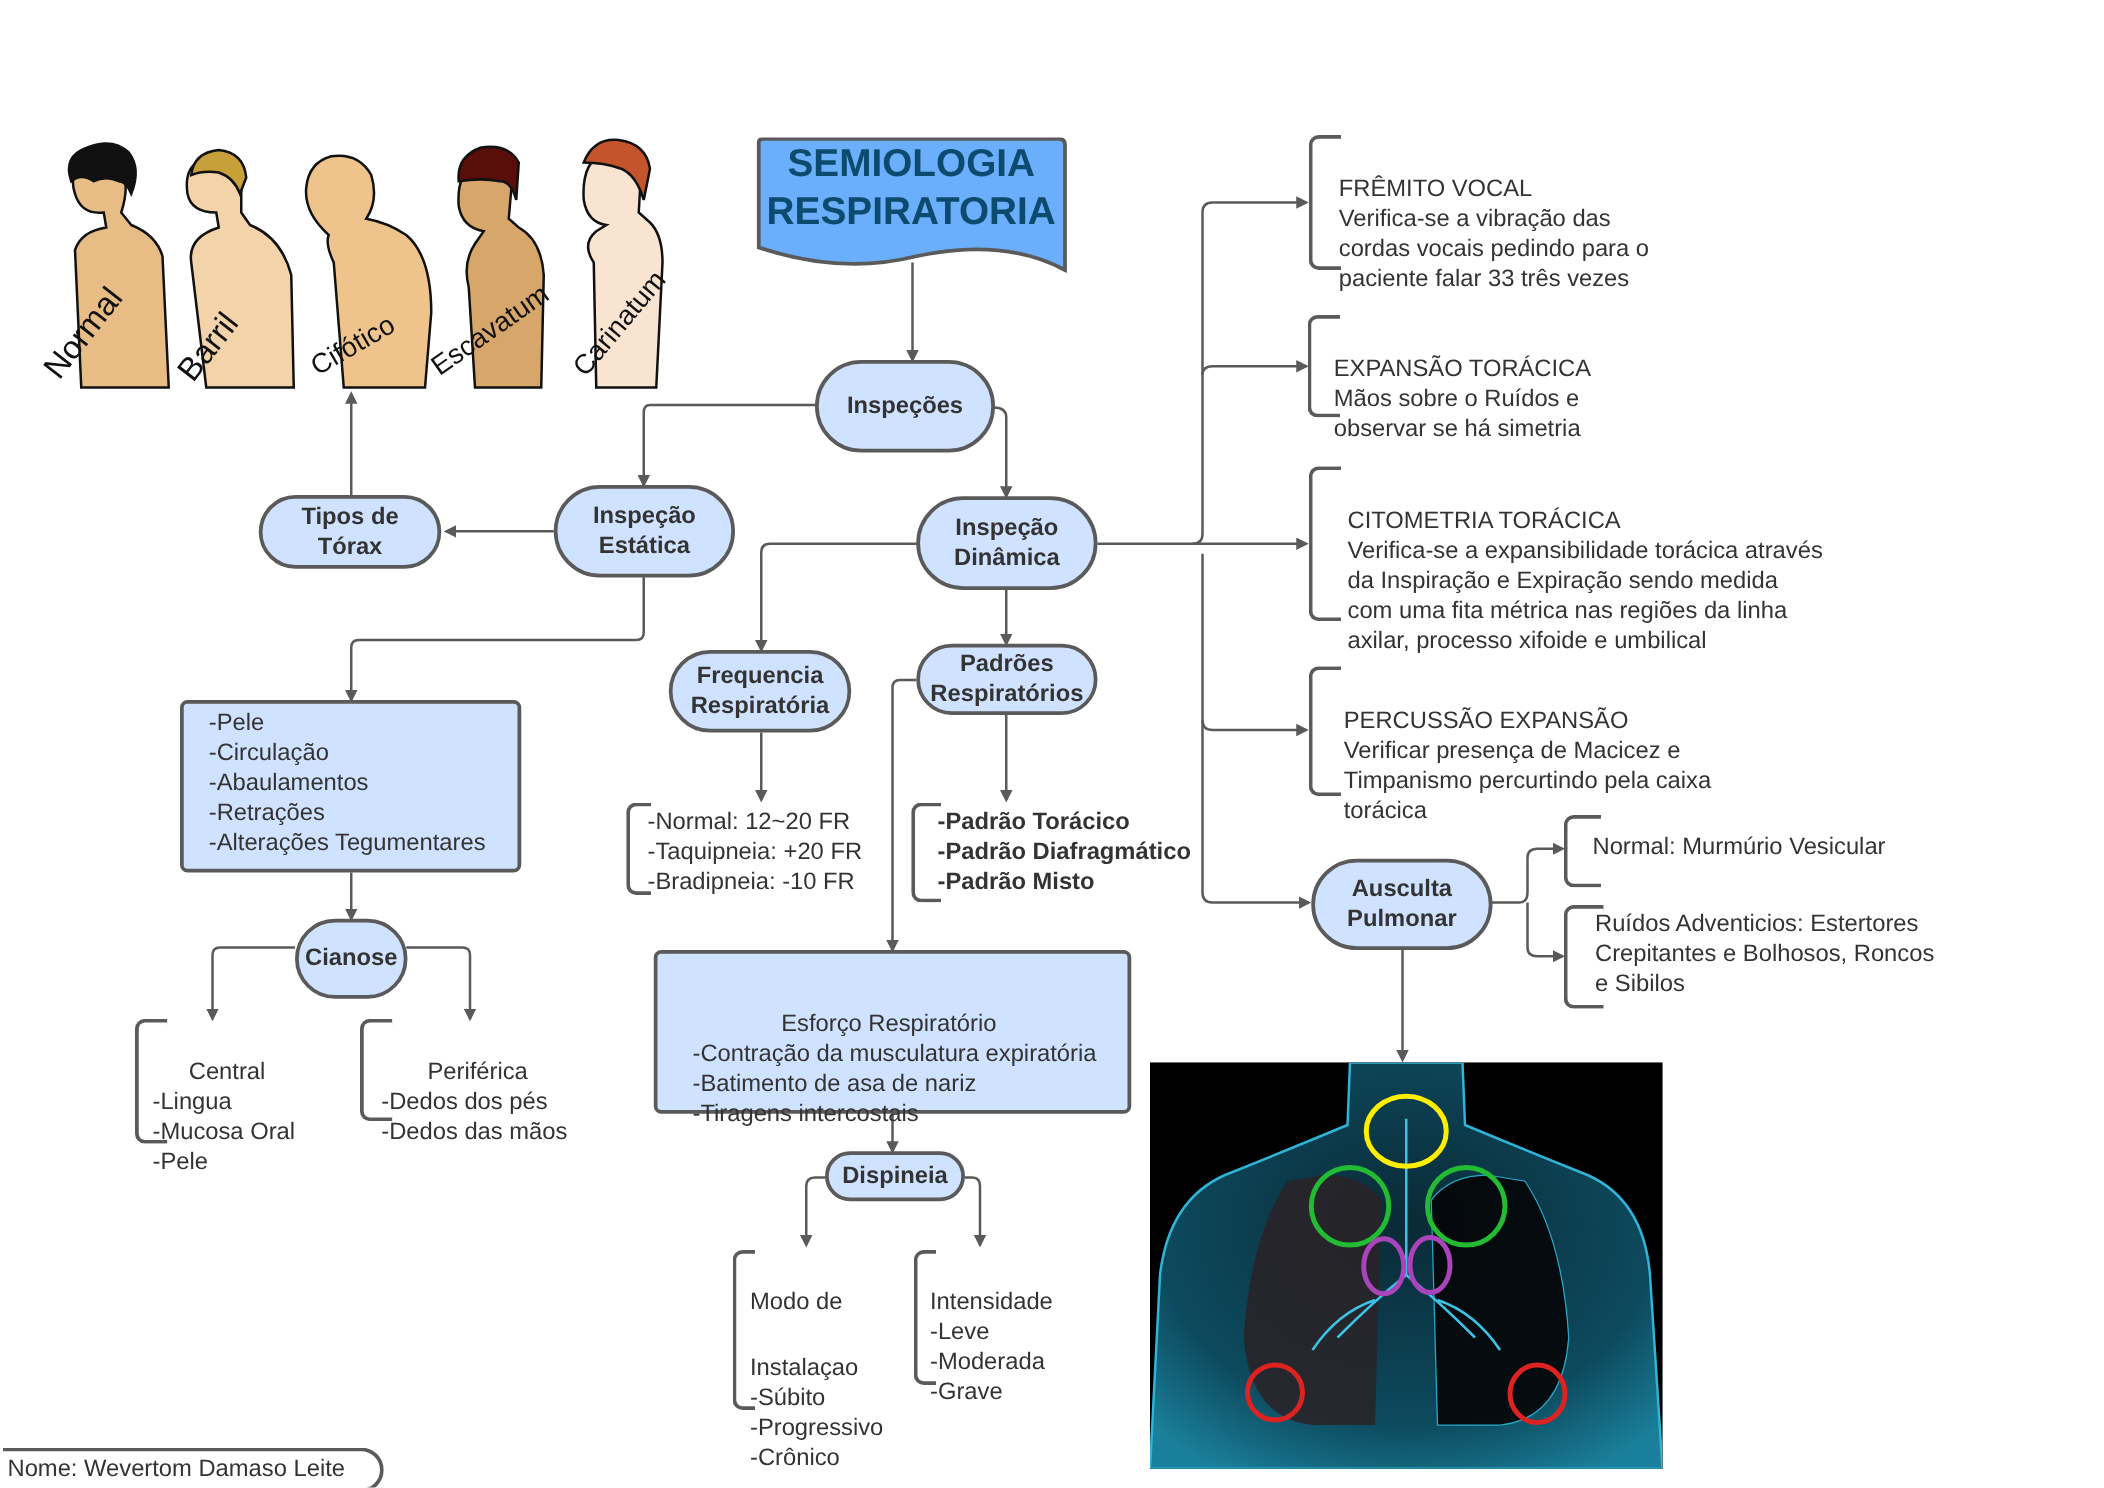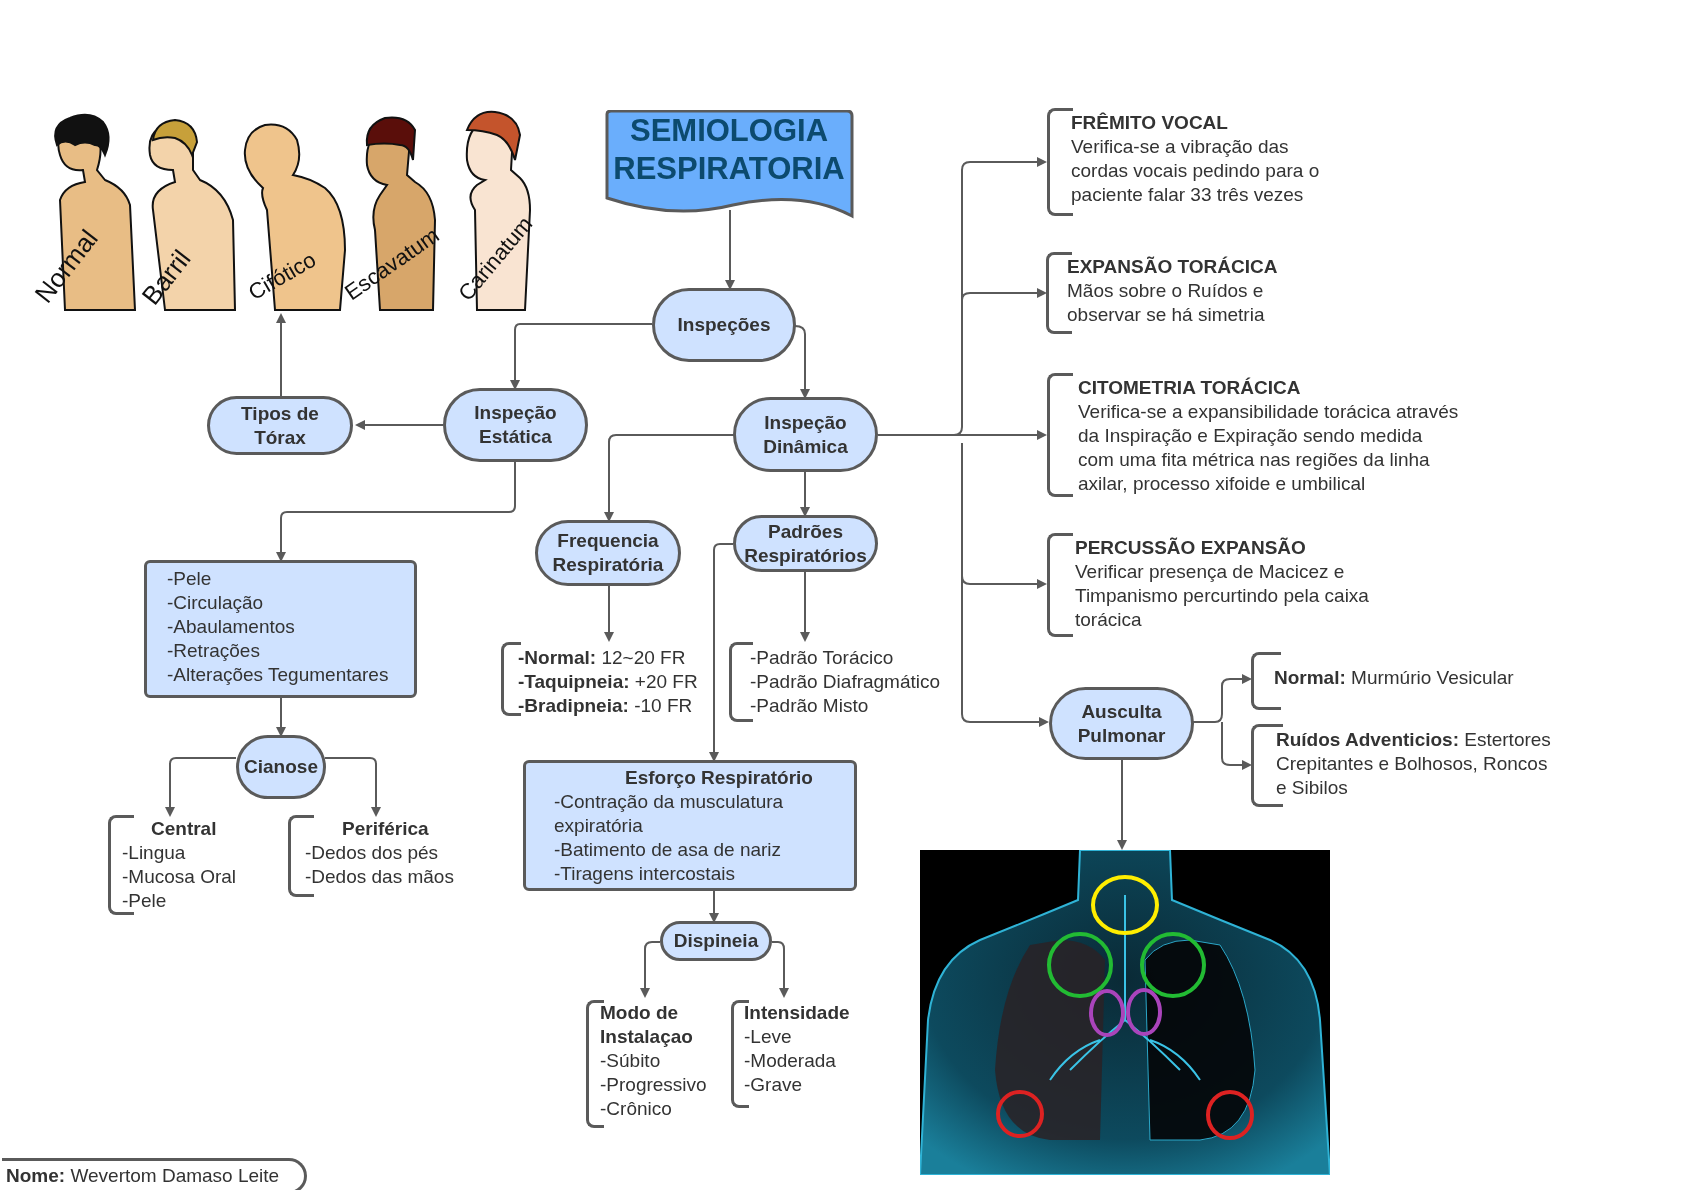--- a/index.html
+++ b/index.html
@@ -3,21 +3,21 @@
 <meta charset="utf-8">
 <style>
   html,body{margin:0;padding:0;background:#fff;}
   body{width:1683px;height:1190px;position:relative;overflow:hidden;font-family:"Liberation Sans",sans-serif;color:#333;}
   .abs{position:absolute;}
   svg.wires{position:absolute;left:0;top:0;width:1683px;height:1190px;}
   .pill{position:absolute;background:#cfe2ff;border:3px solid #5a5a5a;border-radius:40px;box-sizing:border-box;display:flex;align-items:center;justify-content:center;text-align:center;font-weight:bold;font-size:19px;line-height:24px;color:#333;}
   .box{position:absolute;background:#cfe2ff;border:3px solid #5a5a5a;border-radius:6px;box-sizing:border-box;font-size:19px;line-height:24px;color:#333;}
   .brk{position:absolute;border:3px solid #5a5a5a;border-right:none;border-radius:8px 0 0 8px;box-sizing:border-box;width:26px;}
   .txt{position:absolute;font-size:19px;line-height:24px;color:#333;white-space:nowrap;}
-  .b{font-weight:bold;}
+  .b{font-weight:normal;margin-top:29px;}
   .title{position:absolute;left:603px;top:110px;width:252px;height:110px;}
   .title-text{position:absolute;left:603px;top:112px;width:252px;text-align:center;font-weight:bold;font-size:31px;line-height:38px;color:#0c4a6e;}
   .fig-label{position:absolute;font-size:22px;color:#111;transform-origin:left bottom;white-space:nowrap;}
   .chest{position:absolute;left:920px;top:850px;width:410px;height:325px;background:#000;overflow:hidden;}
   .name-box{position:absolute;left:2px;top:1158px;width:305px;height:36px;border:3px solid #5a5a5a;border-radius:0 18px 18px 0;border-left:none;box-sizing:border-box;font-size:19px;line-height:30px;padding-left:4px;}
 </style>
 </head>
 <body>
 
 <svg class="wires" viewBox="0 0 1683 1190">
@@ -177,27 +177,27 @@
 </div>
 
 <div class="brk" style="left:501px;top:642px;height:74px;width:20px;"></div>
 <div class="txt" style="left:518px;top:646px;">
   <div><span class="b">-Normal:</span><span> 12~20 FR</span></div>
   <div><span class="b">-Taquipneia:</span><span> +20 FR</span></div>
   <div><span class="b">-Bradipneia:</span><span> -10 FR</span></div>
 </div>
 
 <div class="brk" style="left:729px;top:642px;height:80px;width:24px;"></div>
-<div class="txt" style="left:750px;top:646px;">
+<div class="txt" style="left:750px;top:646px;font-weight:bold;">
   <div>-Padrão Torácico</div>
   <div>-Padrão Diafragmático</div>
   <div>-Padrão Misto</div>
 </div>
 
-<div class="box" style="left:523px;top:760px;width:334px;height:131px;padding:3px 0 0 28px;">
+<div class="box" style="left:523px;top:760px;width:382px;height:131px;padding:16px 0 0 28px;">
   <div class="b" style="padding-left:71px;">Esforço Respiratório</div>
   <div>-Contração da musculatura expiratória</div>
   <div>-Batimento de asa de nariz</div>
   <div>-Tiragens intercostais</div>
 </div>
 
 <div class="brk" style="left:586px;top:1000px;height:128px;width:18px;"></div>
 <div class="txt" style="left:600px;top:1001px;">
   <div class="b">Modo de</div>
   <div class="b">Instalaçao</div>

